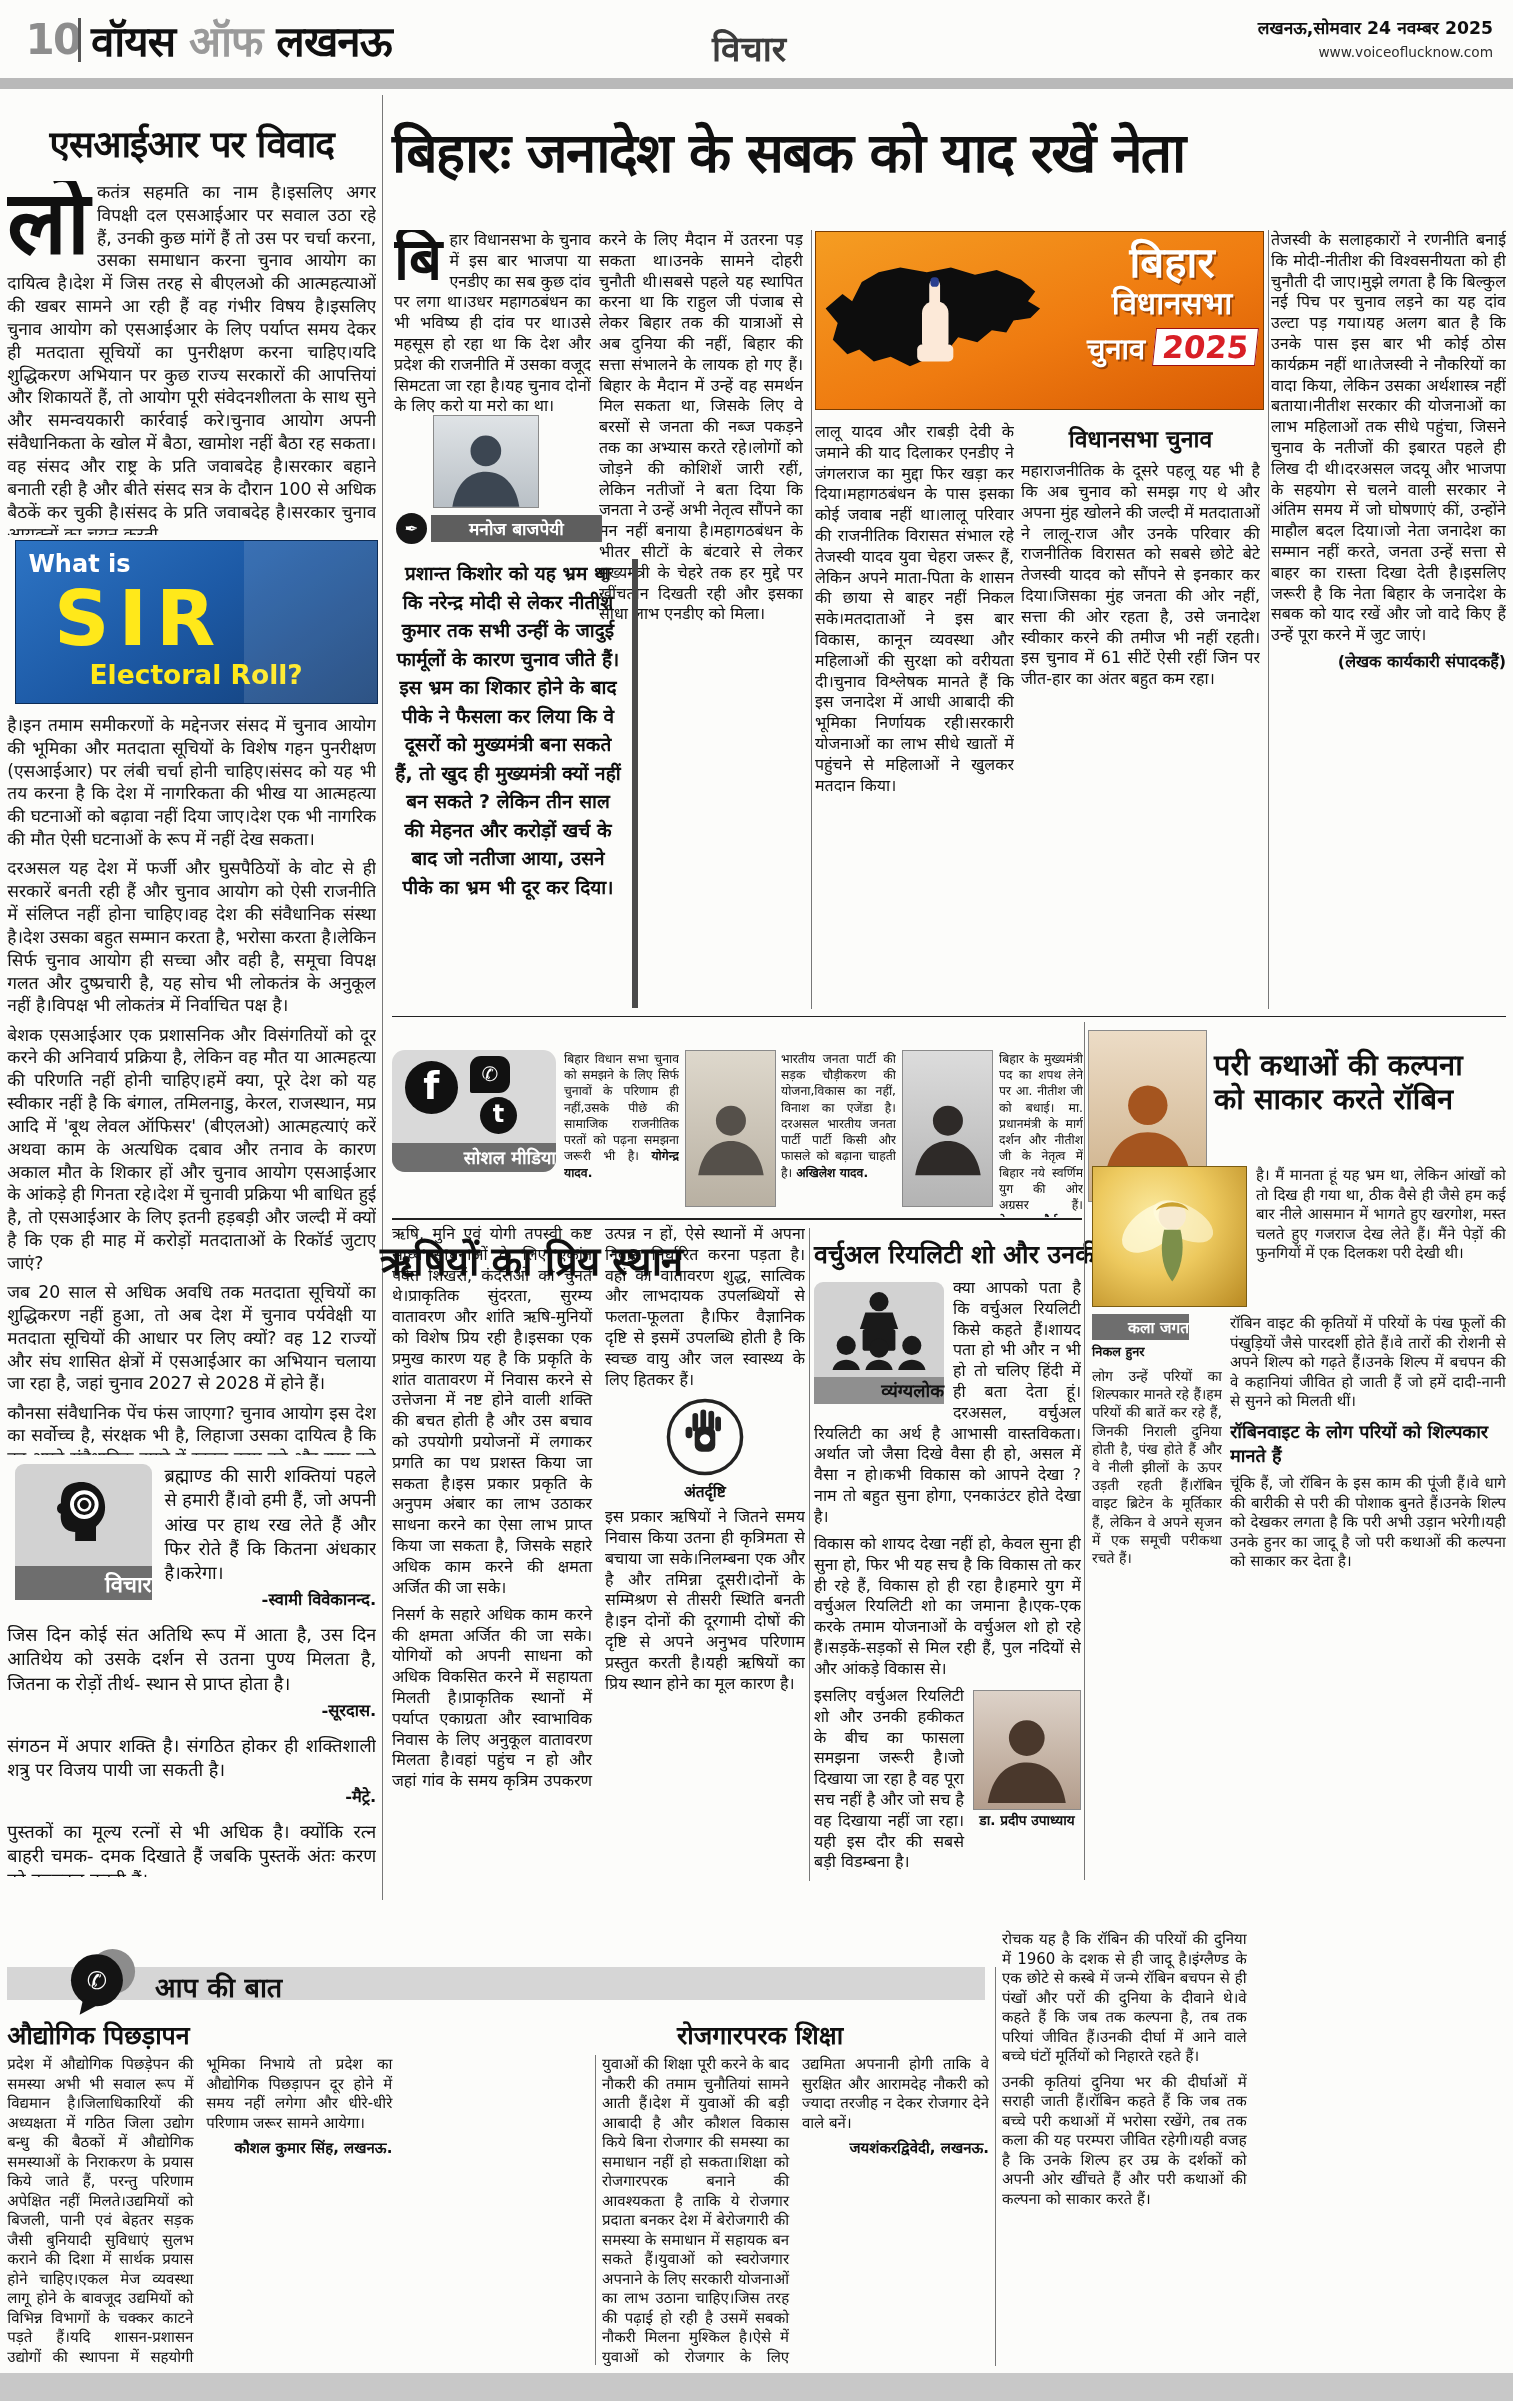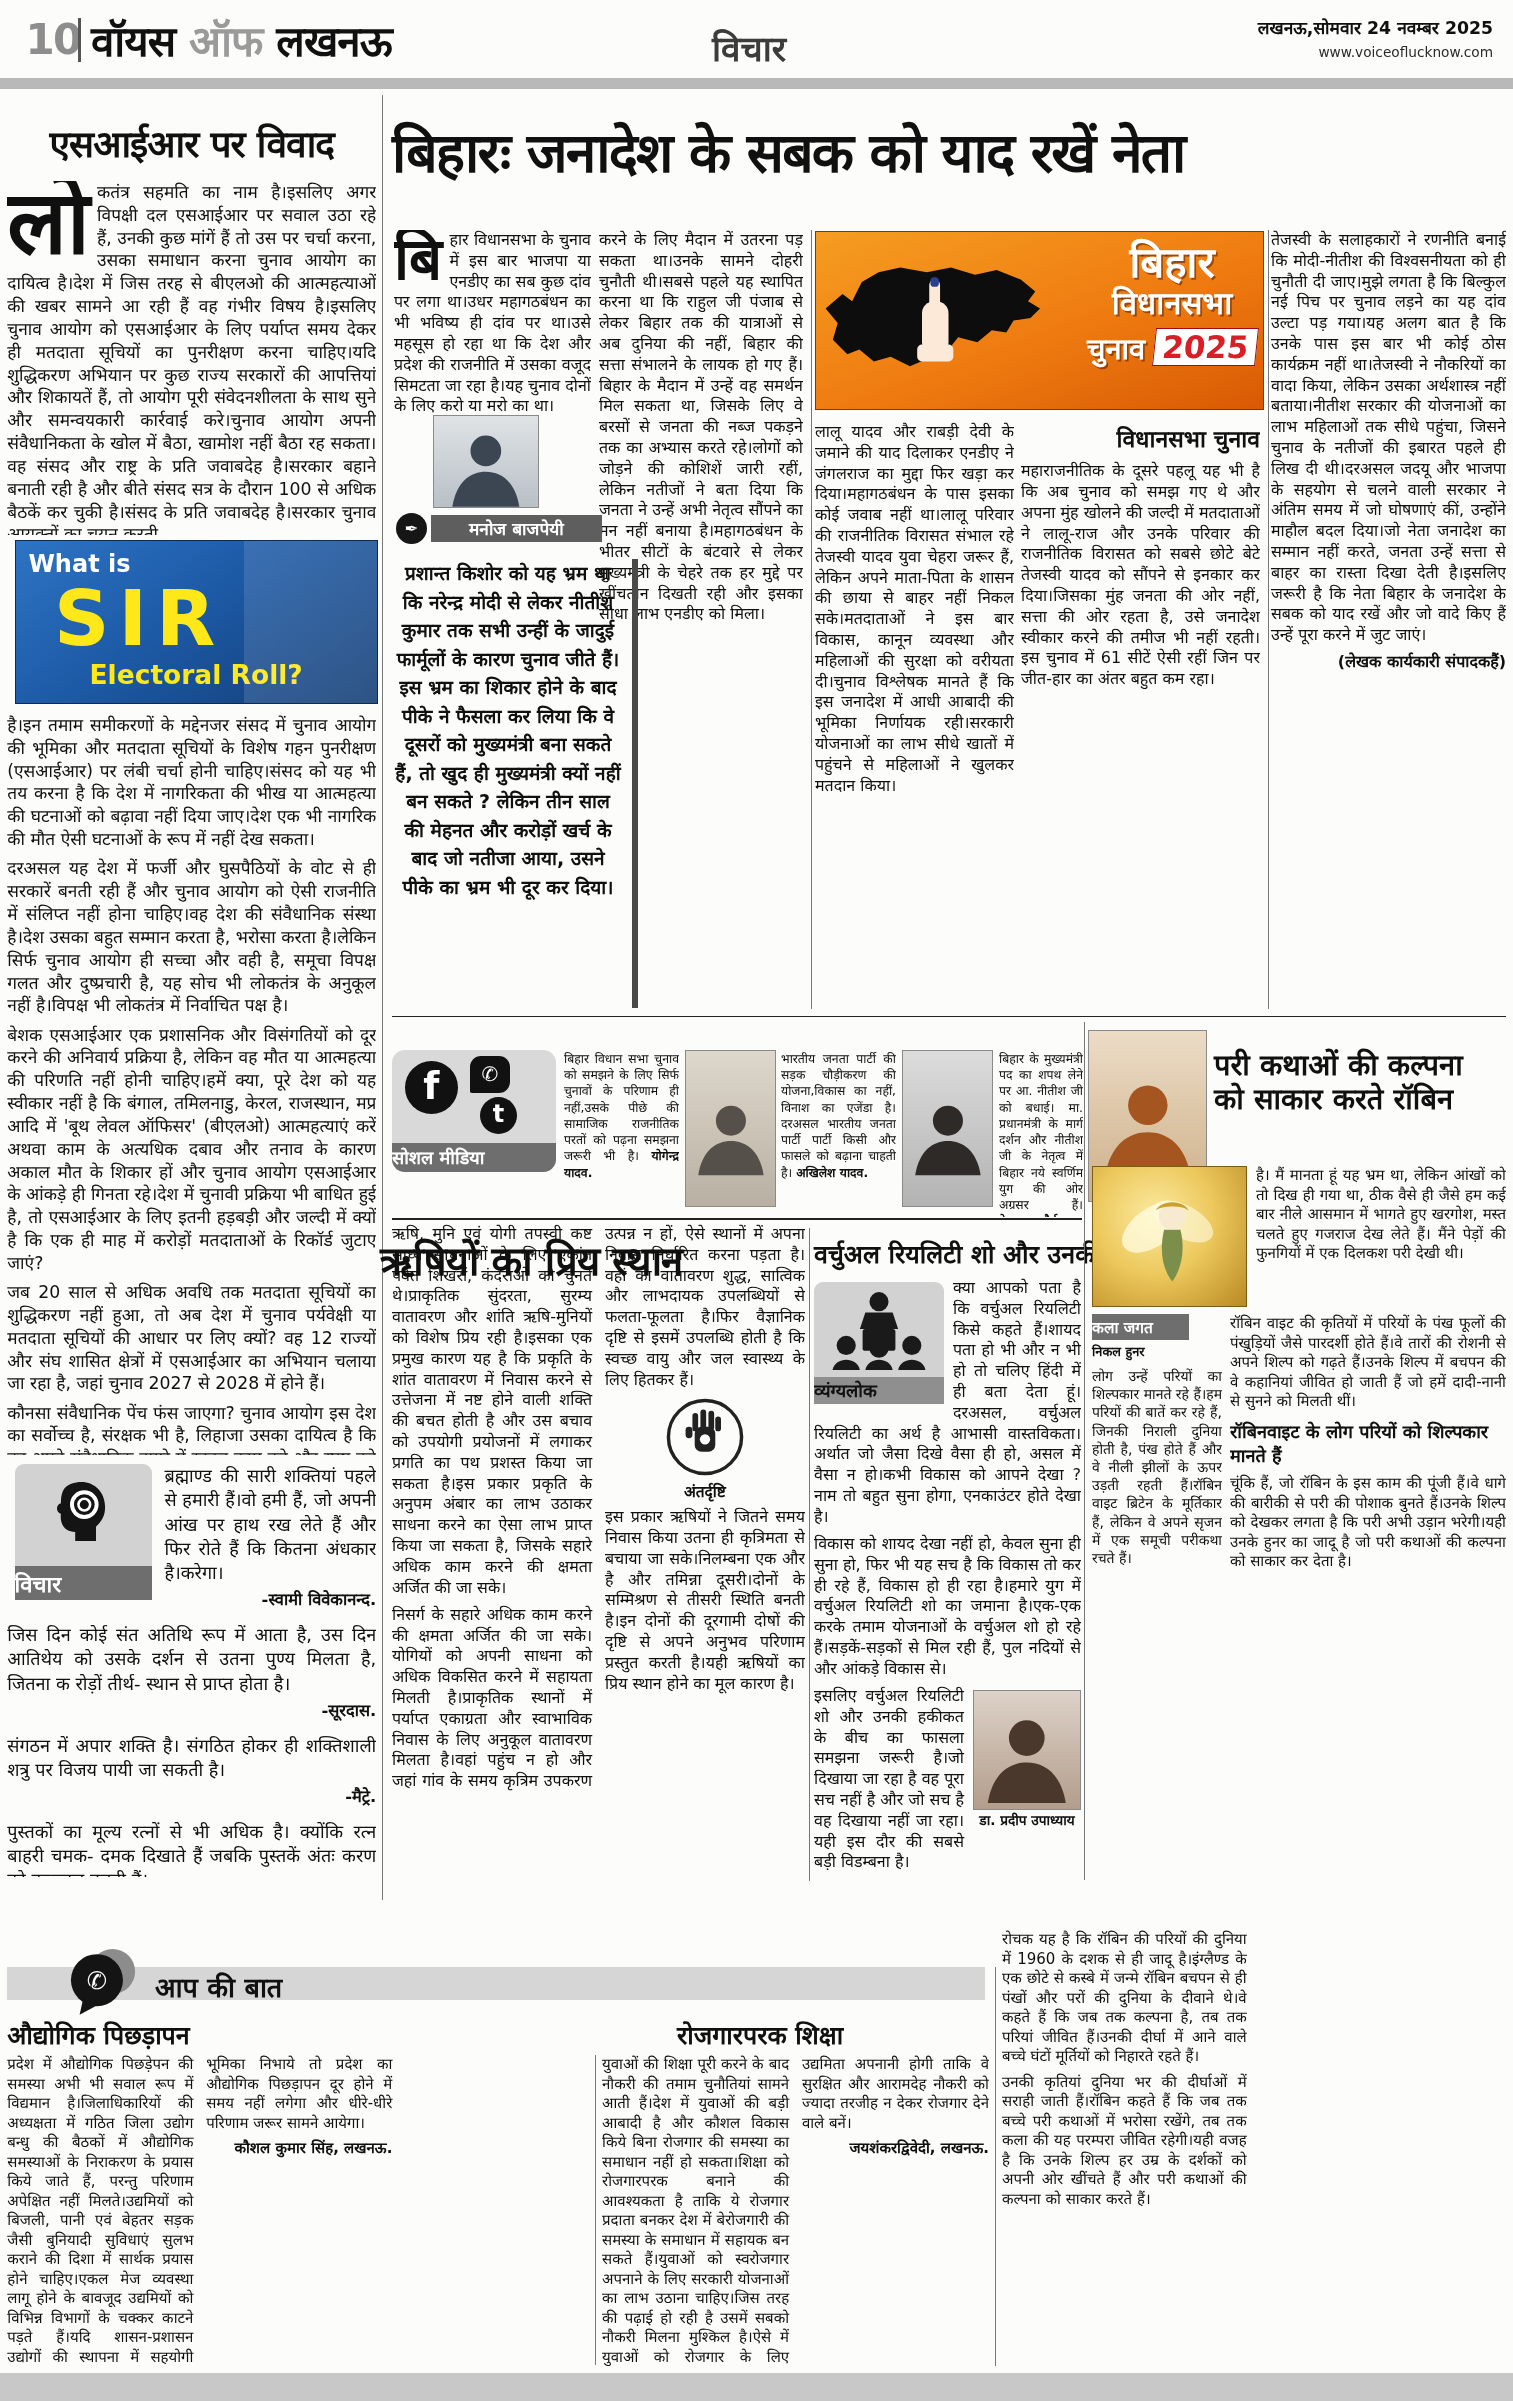--- a/index.html
+++ b/index.html
@@ -26,28 +26,28 @@
   .h-mid{font-size:40px;font-weight:bold;letter-spacing:-0.9px}
   .h-vy{font-size:25px;font-weight:bold;white-space:nowrap}
   .h-robin{font-size:29px;font-weight:bold;line-height:1.18}
   .h-letter{font-size:25px;font-weight:bold}
   .crosshead{font-size:18px;font-weight:bold;margin:7.3px 0}
   .body19{font-size:17.3px;line-height:1.32}
   .body17{font-size:16px;line-height:1.3}
   .body16{font-size:15px;line-height:1.3}
   .body15{font-size:14px;line-height:1.3}
   .dropcap{float:left;font-weight:bold;line-height:.82;margin:5.5px 7.3px 0 0}
-  .subhead{font-size:23px;font-weight:bold;text-align:right;margin-bottom:7.3px}
+  .subhead{font-size:23px;font-weight:bold;text-align:center;margin-bottom:7.3px}
   .pullquote{font-size:19px;font-weight:bold;line-height:1.5;text-align:center}
   .signoff{font-weight:bold;text-align:right;font-size:16px;margin-top:3.7px}
   .qauthor{font-weight:bold;text-align:right;font-size:16.4px;margin:1.8px 0 12.8px}
   .lsign{font-weight:bold;text-align:right}
   
   .iconbox{background:#d2d2d2;border-radius:9px 9px 0 0;display:flex;align-items:center;justify-content:center}
-  .labelstrip{background:#6e6e6e;color:#fff;font-weight:bold;text-align:left}
+  .labelstrip{background:#6e6e6e;color:#fff;font-weight:bold;text-align:right}
   
   .sirbox{background:linear-gradient(145deg,#2d74c4 0%,#1d5aa6 45%,#123c74 100%);
           border:0.9px solid #0d2c55;color:#ffe81a;padding:9px 12.8px;position:relative;overflow:hidden}
   .sirbox .deco{position:absolute;background:rgba(255,255,255,.12)}
   .sir-l1{color:#fff;font-size:24px;font-weight:bold}
   .sir-l2{font-size:77px;font-weight:900;letter-spacing:9px;line-height:1;margin:1.8px 0 0 25.6px}
   .sir-l3{font-size:26.5px;font-weight:800;text-align:center;margin-top:1.8px}
   
   .biharbox{background:linear-gradient(160deg,#f59d22 0%,#ef7b10 55%,#d85a04 100%);
             border:0.9px solid #7a3c00;display:flex;overflow:hidden}

